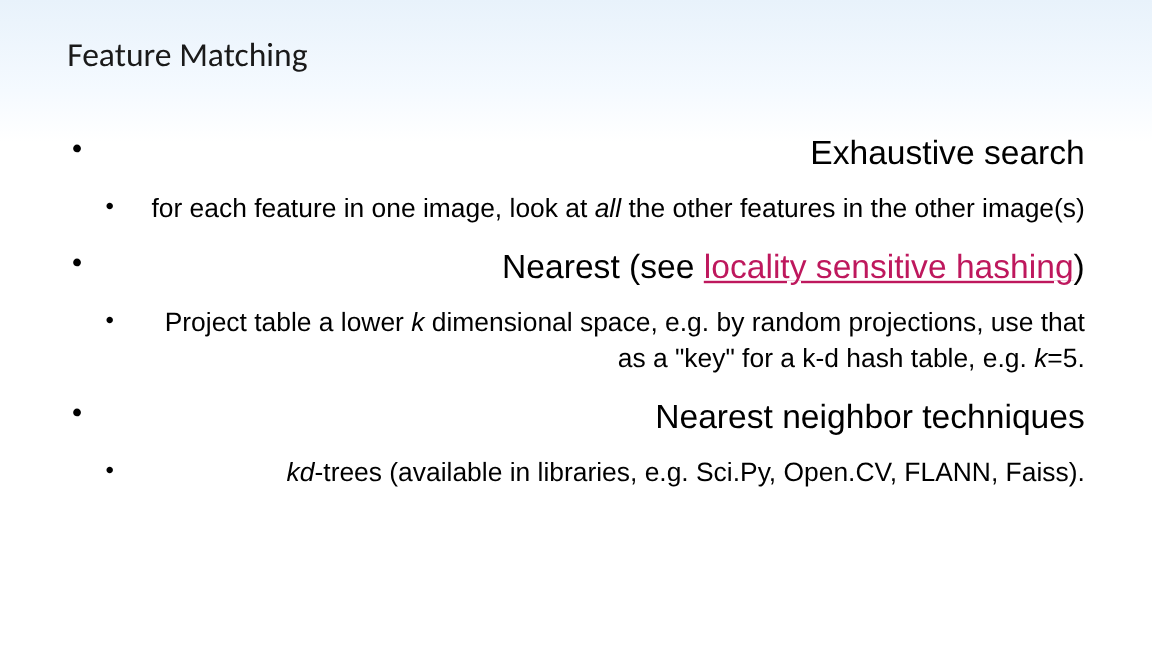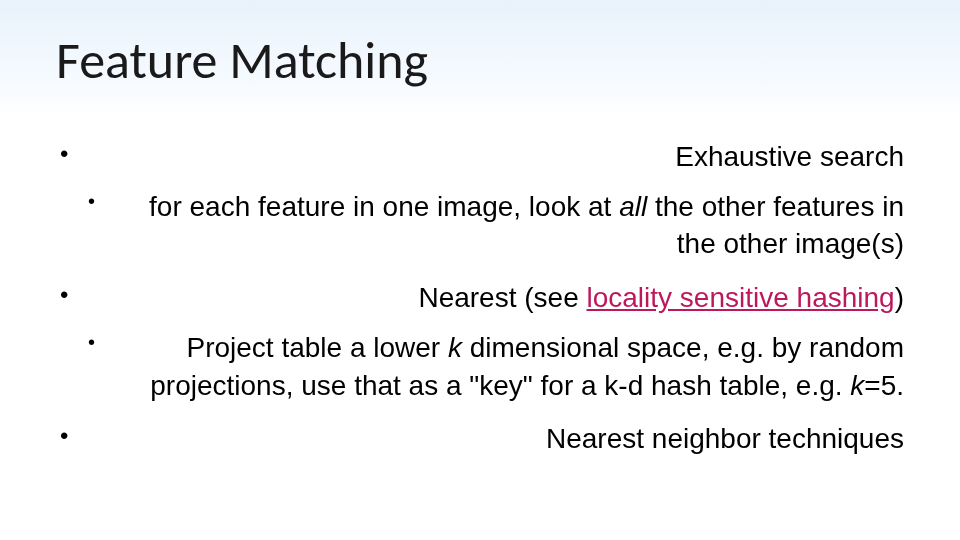--- a/index.html
+++ b/index.html
@@ -9,21 +9,21 @@
     background: linear-gradient(to bottom, #e8f2fb 0%, #f5faff 14%, #ffffff 22%, #ffffff 100%);
     font-family: Arial, Helvetica, sans-serif;
     color: #000;
     overflow: hidden;
   }
   .slide {
     padding: 28px 56px 0 56px;
   }
   .title {
     font-family: Calibri, Arial, sans-serif;
-    font-size: 52px;
+    font-size: 28px;
     font-weight: 400;
     color: #1a1a1a;
     margin-bottom: 48px;
   }
   ul { list-style: none; text-align: right; }
   .lvl1 > li {
     font-size: 28px;
     line-height: 1.2;
     margin-bottom: 12px;
     padding-left: 28px;
@@ -33,21 +33,21 @@
     content: "•";
     position: absolute;
     left: 4px;
     top: 0;
     font-size: 24px;
   }
   .lvl2 {
     margin-top: 14px;
   }
   .lvl2 > li {
-    font-size: 28px;
+    font-size: 22px;
     line-height: 1.35;
     margin-bottom: 18px;
     padding-left: 28px;
     position: relative;
   }
   .lvl2 > li::before {
     content: "•";
     position: absolute;
     left: 4px;
     top: 0;
@@ -77,16 +77,21 @@
       <span>Nearest (see </span><span class="link">locality sensitive hashing</span><span>)</span>
       <ul class="lvl2">
         <li>
           <span>Project table a lower </span><span class="italic">k</span><span> dimensional space, e.g. by random projections, use that as a "key" for a k-d hash table, e.g. </span><span class="italic">k</span><span>=5.</span>
         </li>
       </ul>
     </li>
 
     <li>
       <span>Nearest neighbor techniques</span>
+      <ul class="lvl2">
+        <li>
+          <span class="italic">kd</span><span>-trees (available in libraries, e.g. Sci.Py, Open.CV, FLANN, Faiss).</span>
+        </li>
+      </ul>
     </li>
 
   </ul>
 </div>
 
 </body></html>

